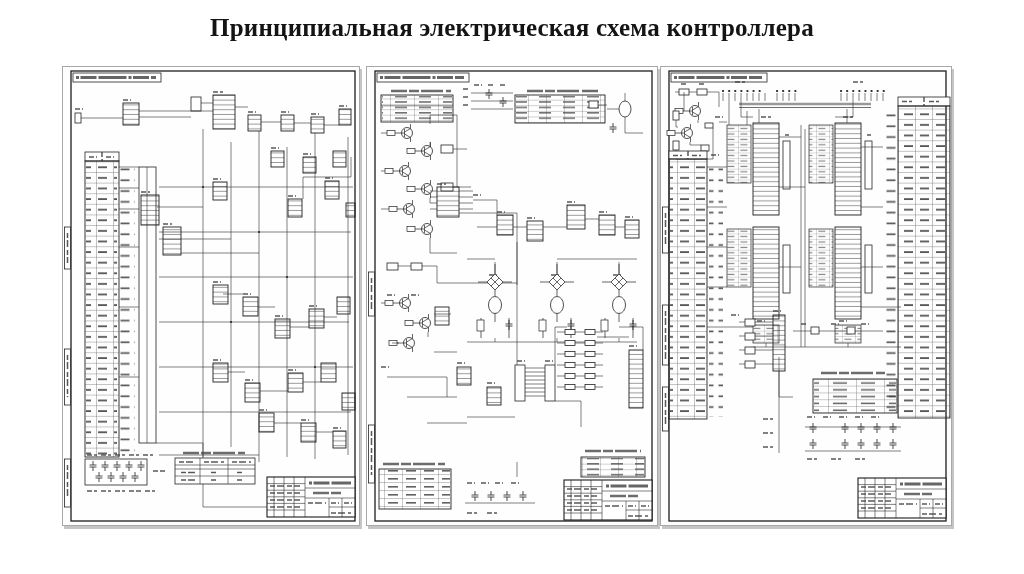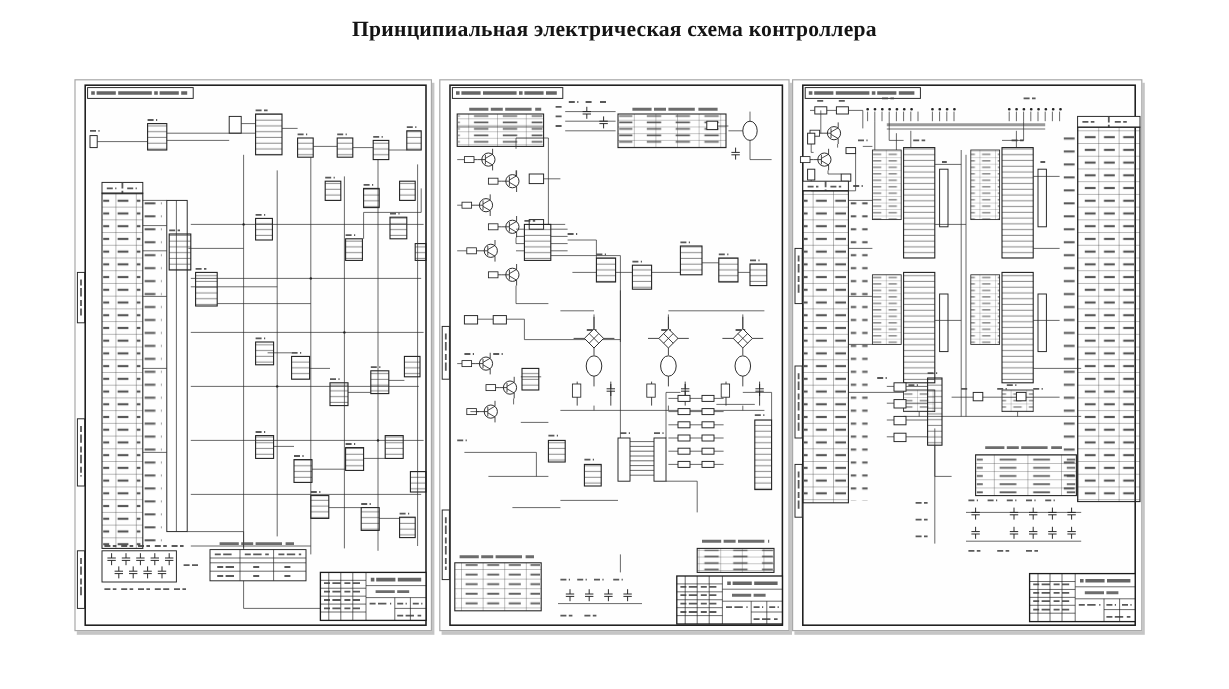--- a/index.html
+++ b/index.html
@@ -1,19 +1,19 @@
 <!DOCTYPE html>
 <html><head>
 <meta charset="utf-8">
 <style>
   html,body{margin:0;padding:0;background:#ffffff;}
   body{width:1024px;height:574px;position:relative;overflow:hidden;
        font-family:"Liberation Serif", serif;}
   .page-title{position:absolute;left:0;top:14px;width:1024px;text-align:center;
-       font-size:18px;font-weight:700;color:#141414;letter-spacing:.2px;margin:0;}
+       font-size:25px;font-weight:700;color:#141414;letter-spacing:.2px;margin:0;}
   .sheet{position:absolute;top:66px;height:458px;background:#fefefe;
        border:1px solid #a8a8a8;box-shadow:2px 3px 0 rgba(90,90,90,.35);}
   .s1{left:62px;width:296px;}
   .s2{left:366px;width:290px;}
   .s3{left:660px;width:290px;}
   .sheet svg{display:block;width:100%;height:100%;}
   
   .fr{fill:none;stroke:#1d1d1d;stroke-width:1.3;}
   .bx{fill:#ffffff;stroke:#242424;stroke-width:.8;}
   .ic{fill:url(#hrows);stroke:#1f1f1f;stroke-width:.9;}

